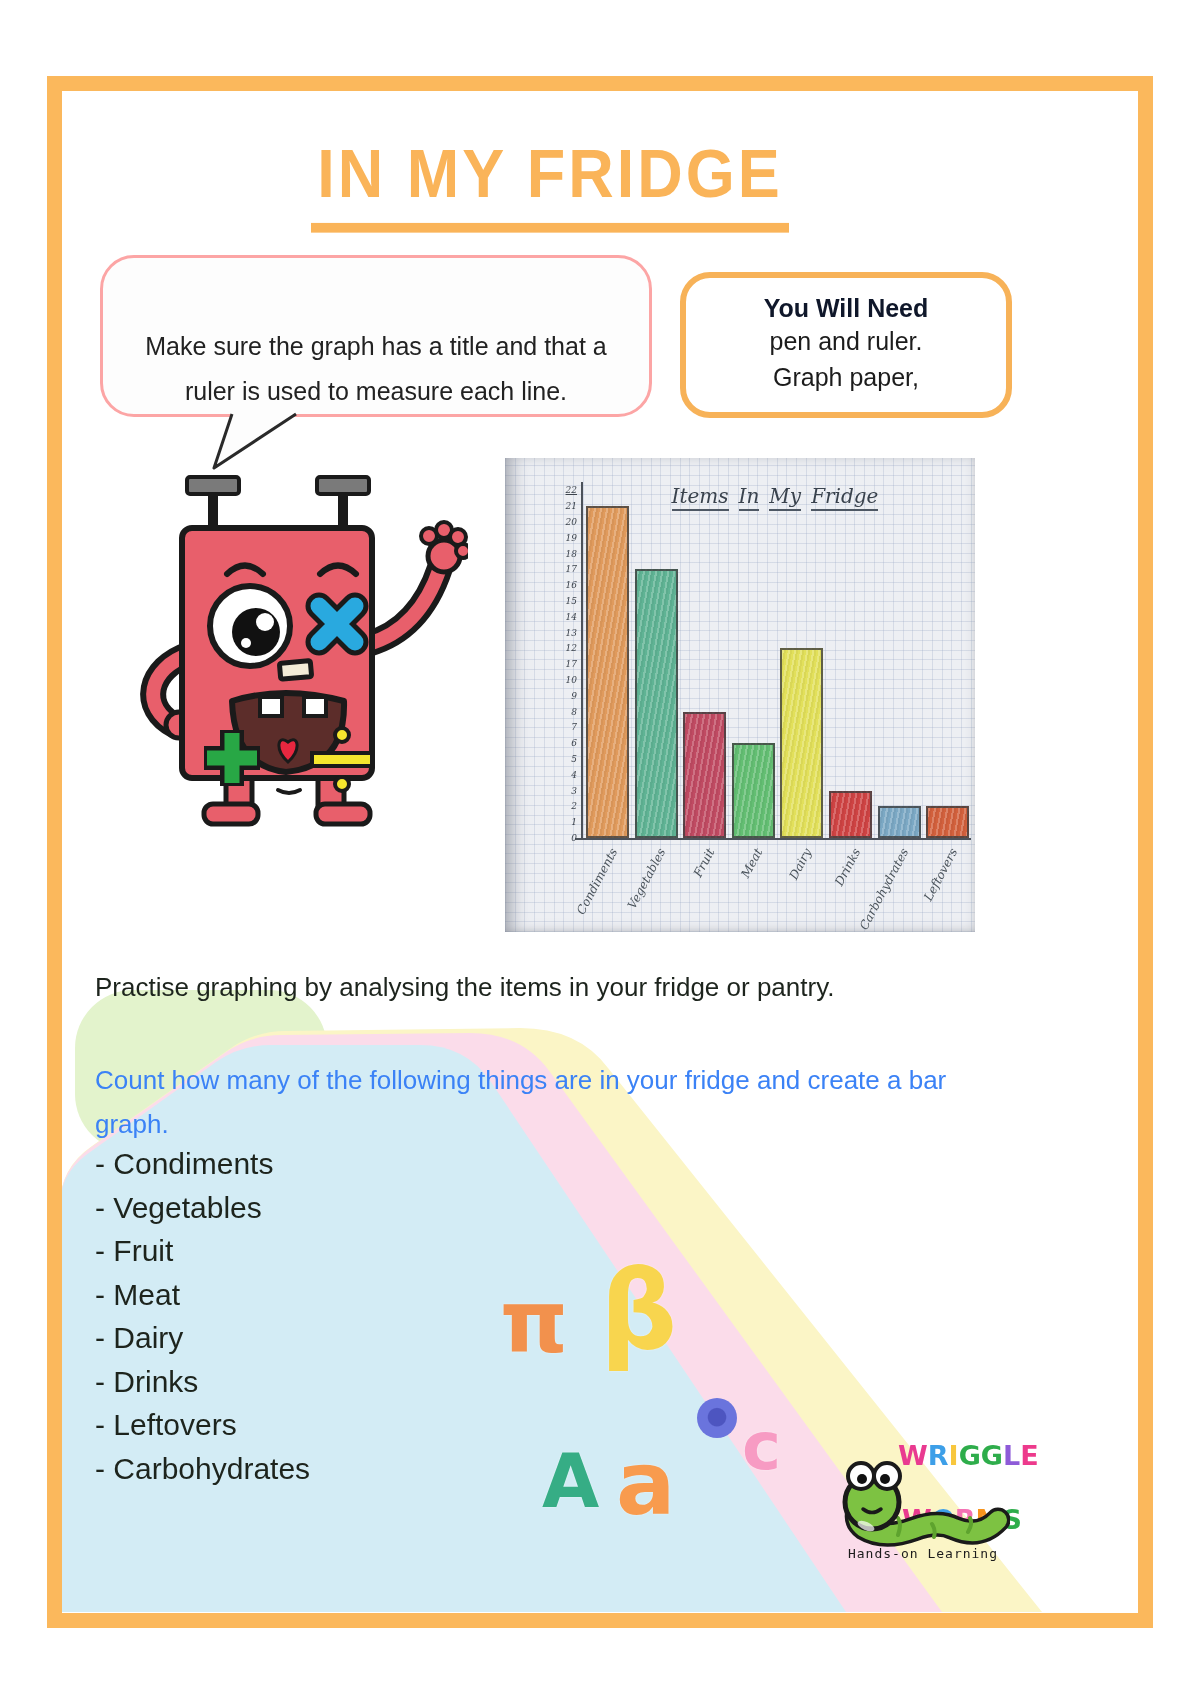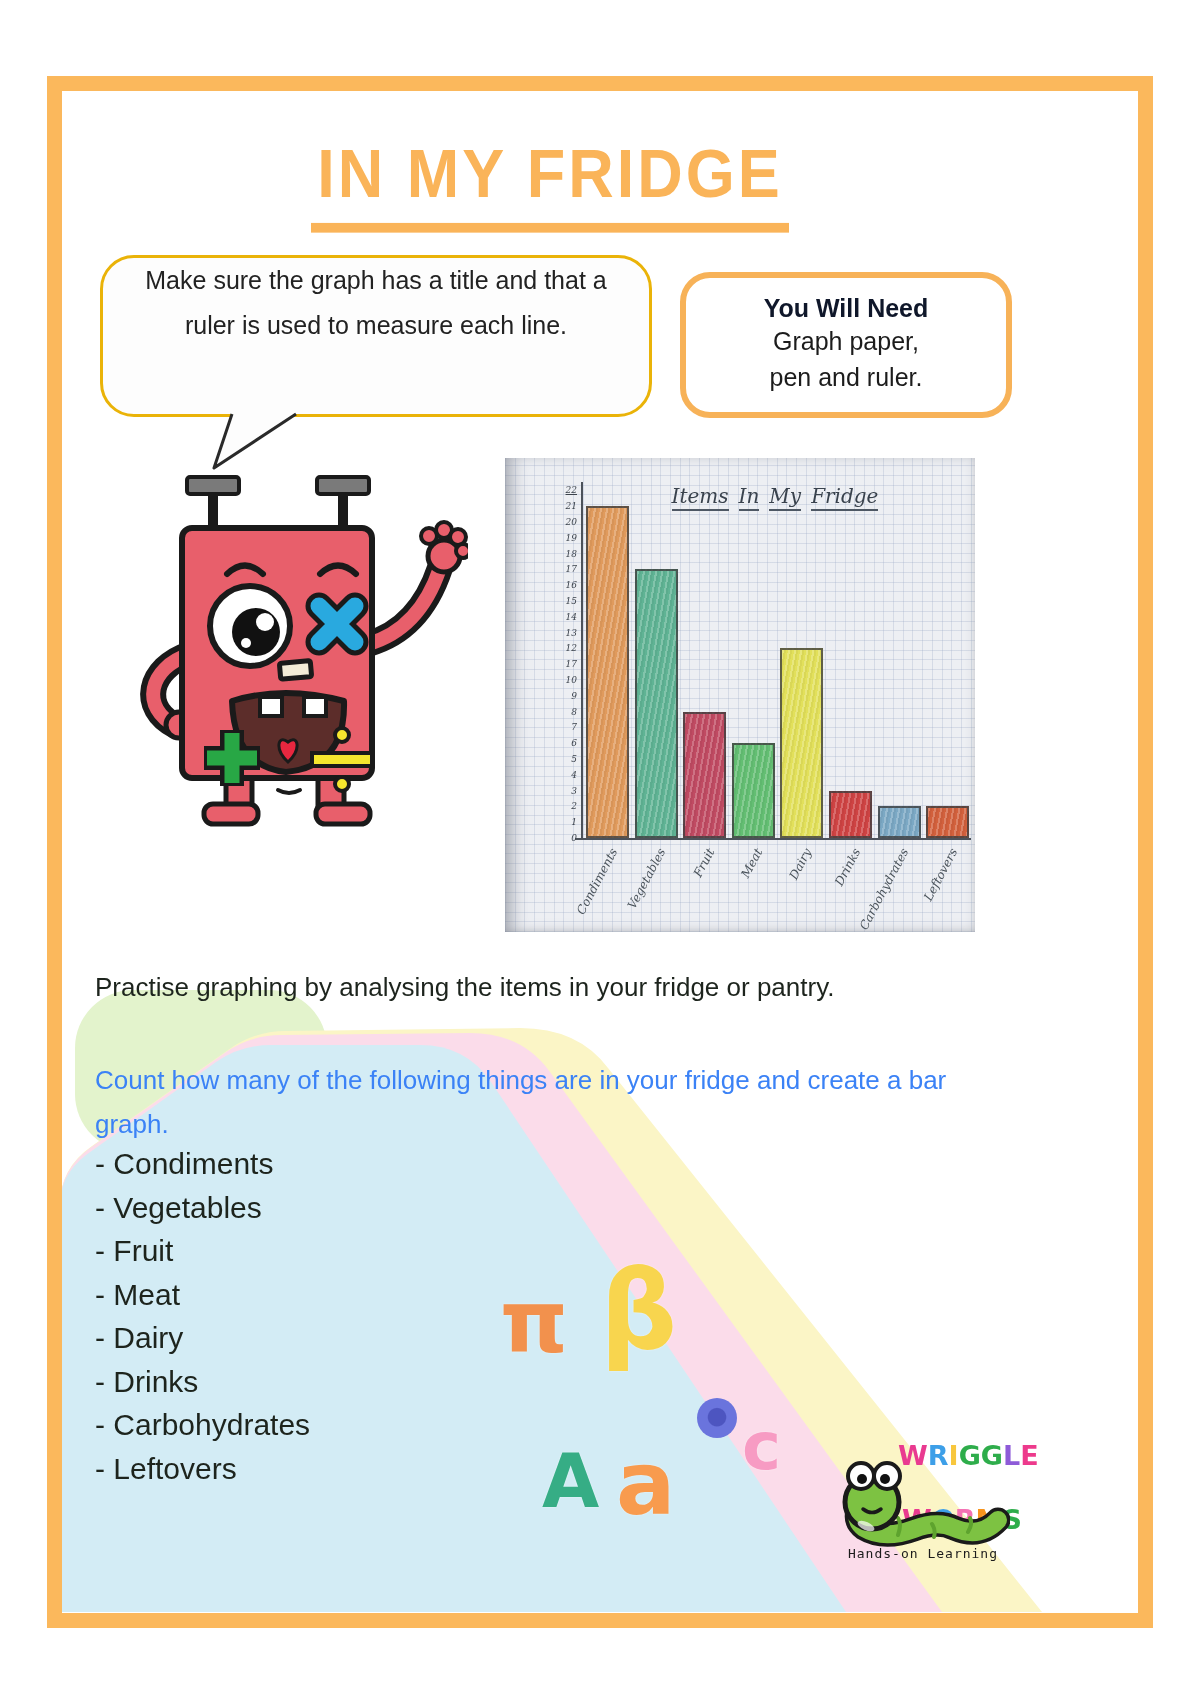--- a/index.html
+++ b/index.html
@@ -12,22 +12,22 @@
   .bg-shapes{position:absolute;left:0;top:0;z-index:1;}
   
   .content{position:absolute;left:0;top:0;width:100%;height:100%;z-index:3;}
   
   .title-wrap{position:absolute;left:0;top:138px;width:1100px;text-align:center;}
   .title{display:inline-block;margin:0;font-size:63px;font-weight:800;letter-spacing:3px;
          color:#FAB459;border-bottom:9px solid #FAB459;padding:0 6px 10px 6px;
          font-family:"Liberation Sans",sans-serif;transform:scaleY(1.08);}
   
   .bubble{position:absolute;left:100px;top:255px;width:552px;height:162px;background:#fdfdfd;
-          border:3px solid #eab308;border-radius:34px;box-sizing:border-box;
-          display:flex;align-items:flex-start;justify-content:center;}
+          border:3px solid #fca5a5;border-radius:34px;box-sizing:border-box;
+          display:flex;align-items:flex-end;justify-content:center;}
   .bubble-text{width:500px;text-align:center;font-size:25px;line-height:45px;color:#222;}
   .bubble-tail{position:absolute;left:200px;top:412px;}
   
   .need-box{position:absolute;left:680px;top:272px;width:332px;height:146px;background:#fff;
             border:6px solid #F7B258;border-radius:30px;box-sizing:border-box;text-align:center;}
   .need-heading{margin-top:16px;font-size:25px;font-weight:bold;color:#0f172a;}
   .need-line{font-size:25px;line-height:36px;color:#1c1c1c;}
   
   .monster{position:absolute;left:132px;top:466px;}
   
@@ -96,22 +96,22 @@
 
     <div class="bubble">
       <div class="bubble-text">Make sure the graph has a title and that a ruler is used to measure each line.</div>
     </div>
     <svg class="bubble-tail" width="110" height="62">
       <path d="M 32 2 L 14 56 L 96 2" fill="#fdfdfd" stroke="#2a2a2a" stroke-width="3" stroke-linejoin="round"></path>
     </svg>
 
     <div class="need-box">
       <div class="need-heading">You Will Need</div>
+      <div class="need-line">pen and ruler.</div>
       <div class="need-line">Graph paper,</div>
-      <div class="need-line">pen and ruler.</div>
     </div>
 
     <svg class="monster" width="336" height="368" viewBox="0 0 336 368">
 
       <rect x="76" y="26" width="10" height="44" fill="#1a1a1a"></rect>
       <rect x="55" y="11" width="52" height="17" rx="3" fill="#7a7a7a" stroke="#1a1a1a" stroke-width="4"></rect>
       <rect x="206" y="26" width="10" height="44" fill="#1a1a1a"></rect>
       <rect x="185" y="11" width="52" height="17" rx="3" fill="#7a7a7a" stroke="#1a1a1a" stroke-width="4"></rect>
 
       <path d="M 58 188 C 16 202, 8 242, 44 260" fill="none" stroke="#1a1a1a" stroke-width="26" stroke-linecap="round"></path>
@@ -216,22 +216,22 @@
 
     <div class="p1">Practise graphing by analysing the items in your fridge or pantry.</div>
     <div class="p2">Count how many of the following things are in your fridge and create a bar graph.</div>
     <div class="fridge-list">
         <div class="list-item">- Condiments</div>
         <div class="list-item">- Vegetables</div>
         <div class="list-item">- Fruit</div>
         <div class="list-item">- Meat</div>
         <div class="list-item">- Dairy</div>
         <div class="list-item">- Drinks</div>
+        <div class="list-item">- Leftovers</div>
         <div class="list-item">- Carbohydrates</div>
-        <div class="list-item">- Leftovers</div>
       </div>
 
     <div id="deco-letters">
         <span class="deco-l" style="color: rgb(242, 145, 77);">π</span>
         <span class="deco-l" style="color: rgb(248, 213, 78);">β</span>
         <span class="deco-l" style="color: rgb(54, 173, 133);">A</span>
         <span class="deco-l" style="color: rgb(248, 155, 78);">a</span>
         <span class="deco-l" style="color: rgb(90, 99, 206);"></span>
         <span class="deco-l" style="color: rgb(247, 155, 195);">c</span>
       </div>

